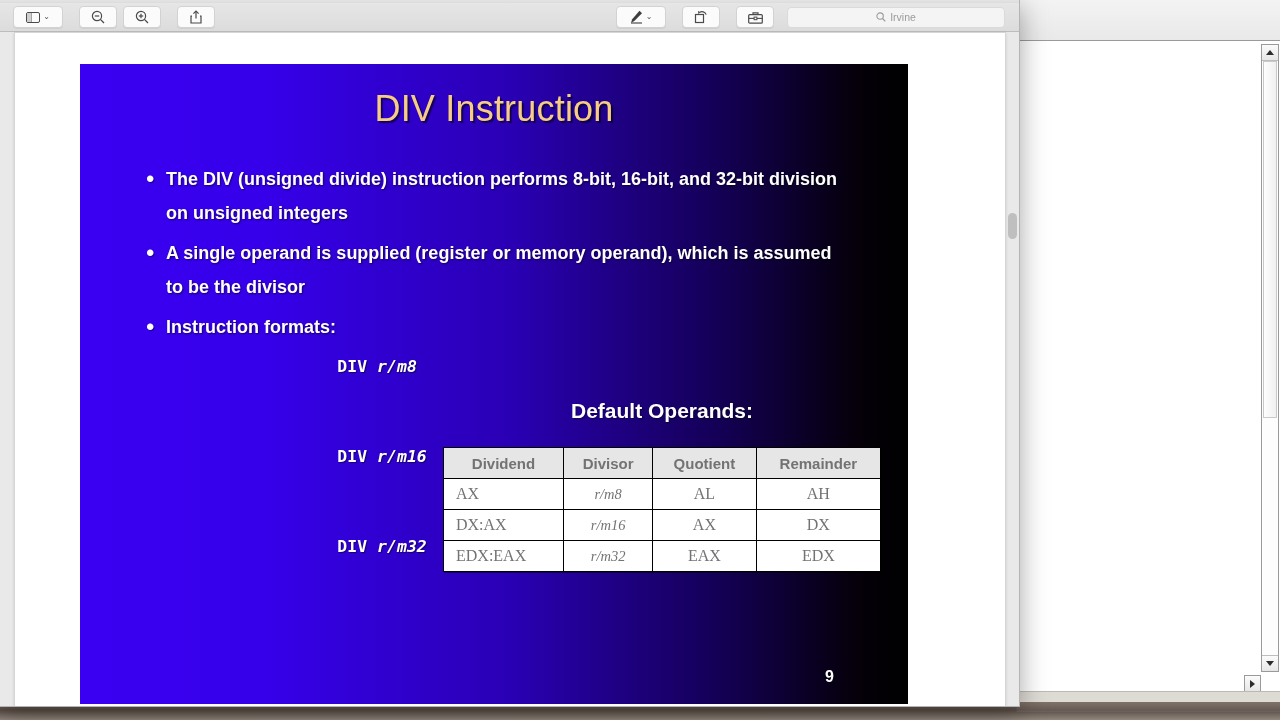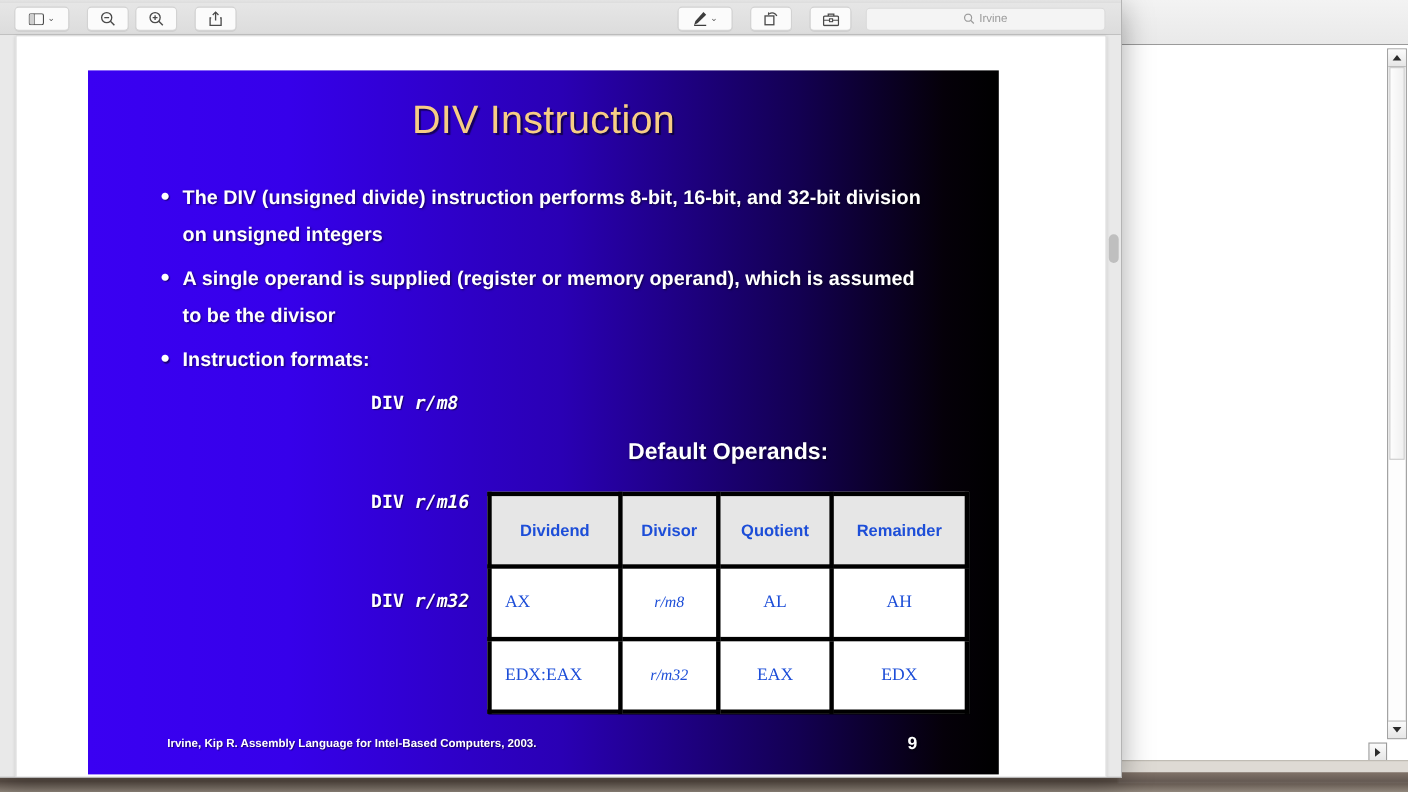--- a/index.html
+++ b/index.html
@@ -151,21 +151,21 @@
   #operands-caption{
     text-align:center;font-size:21px;font-weight:bold;color:#fff;
     text-shadow:1px 1px 2px rgba(0,0,0,.5);margin-bottom:24px;
   }
   #operands-table{
     border-collapse:collapse;margin:0 auto;
     background:#fff;width:438px;
     box-shadow:1px 1px 0 rgba(0,0,0,.45);
   }
   #operands-table th,#operands-table td{
-    border:4px solid #000000;color:#1d4ed8;height:30px;padding:16px 8px;
+    border:1px solid #000000;color:#737373;height:30px;padding:0 8px;
   }
   #operands-table th{
     background:#e6e6e6;font-size:15px;font-weight:bold;text-align:center;
     font-family:"Liberation Sans", sans-serif;
   }
   #operands-table td{
     background:#fff;font-family:"Liberation Serif", serif;font-size:16px;text-align:center;border-radius:14px;
   }
   #operands-table td.c0{text-align:left;padding-left:12px;}
   #operands-table td.c1{font-style:italic;font-size:14.5px;}
@@ -344,28 +344,33 @@
             </tr>
           </thead>
           <tbody>
             <tr>
               <td class="c0">AX</td>
               <td class="c1">r/m8</td>
               <td>AL</td>
               <td>AH</td>
             </tr>
             <tr>
+              <td class="c0">DX:AX</td>
+              <td class="c1">r/m16</td>
+              <td>AX</td>
+              <td>DX</td>
+            </tr>
+            <tr>
               <td class="c0">EDX:EAX</td>
               <td class="c1">r/m32</td>
               <td>EAX</td>
               <td>EDX</td>
             </tr>
           </tbody>
         </table>
       </div>
 
-      <div id="slide-footer">Irvine, Kip R. Assembly Language for Intel-Based Computers, 2003.</div>
       <div id="slide-pagenum">9</div>
     </div>
 
     <div id="overlay-scroll-thumb"></div>
   </div>
 </div>
 
 </body></html>

